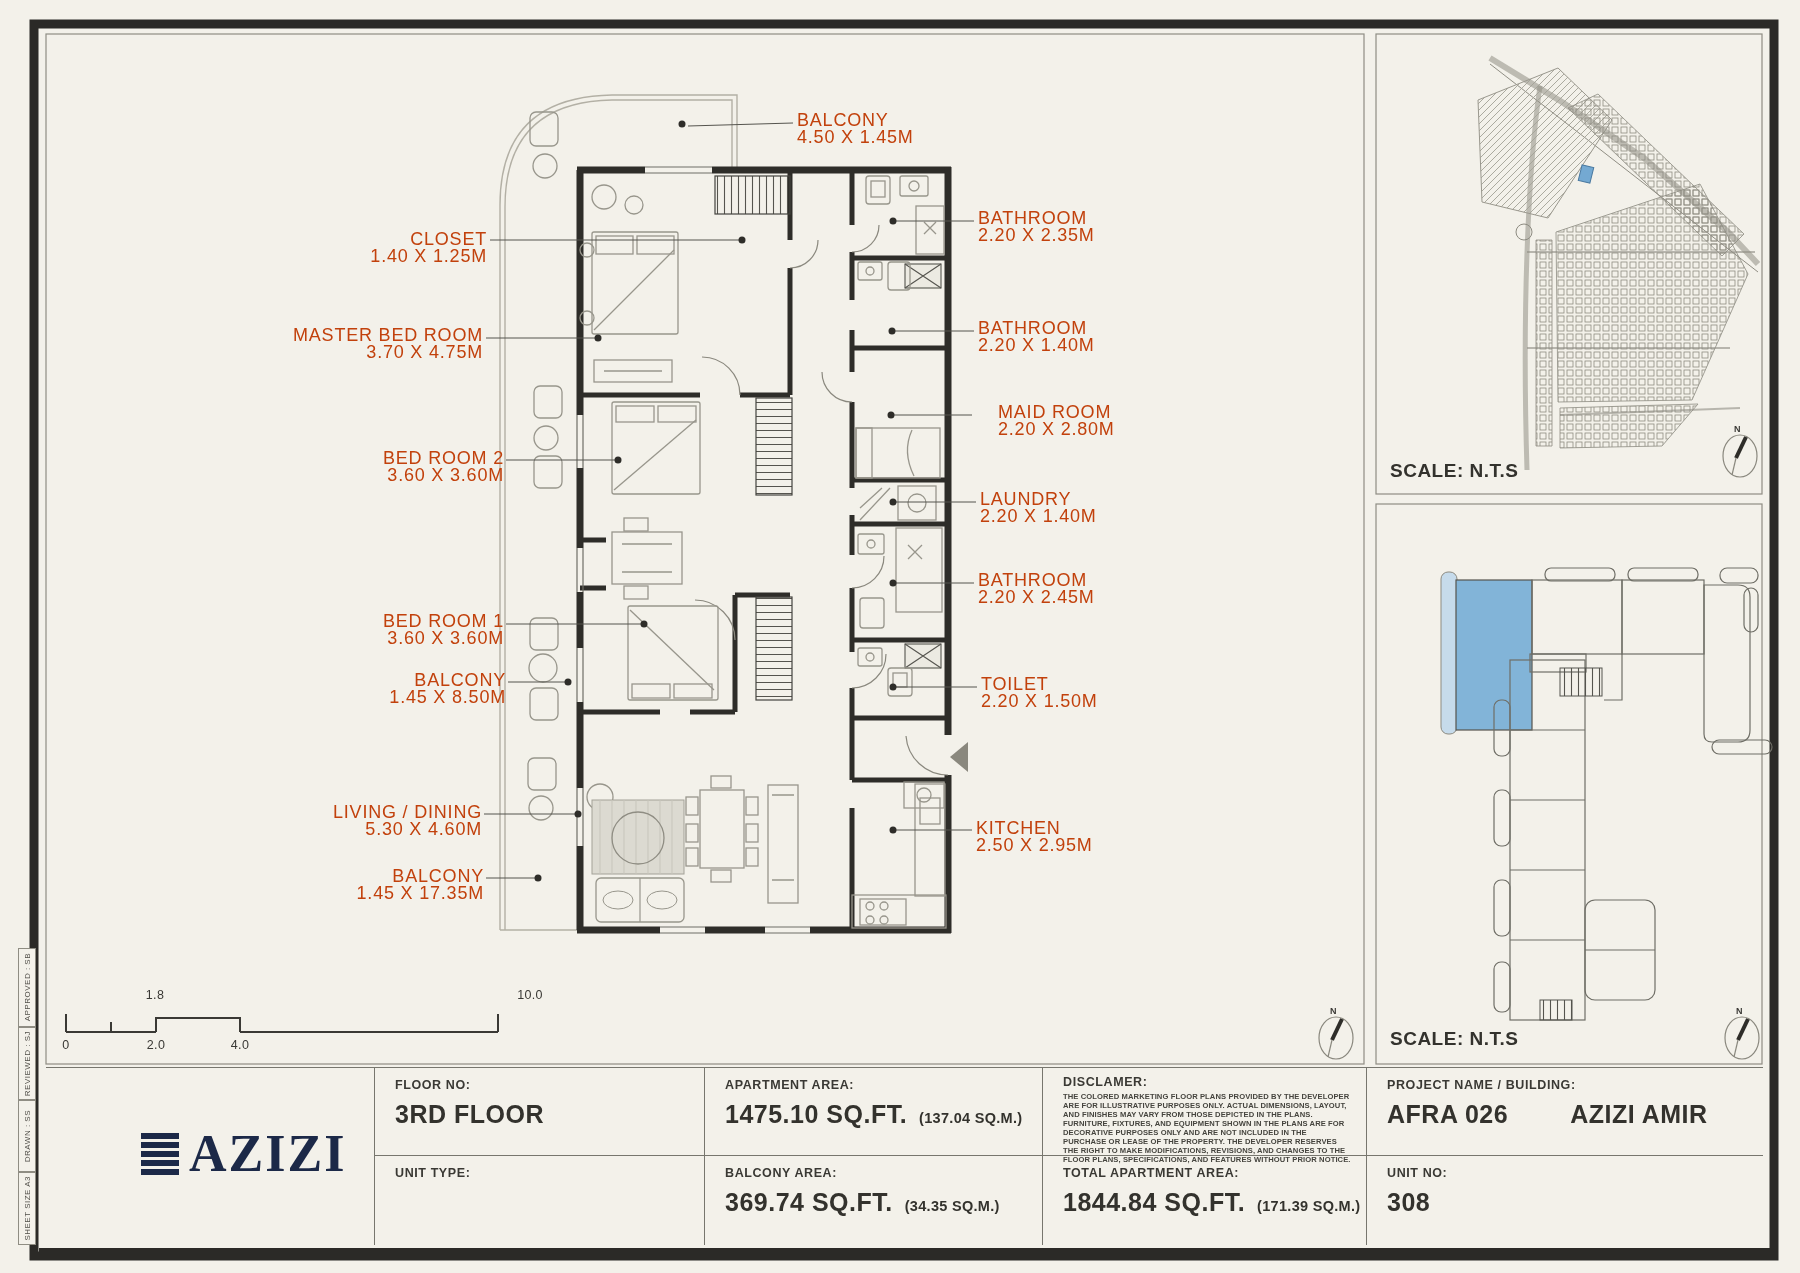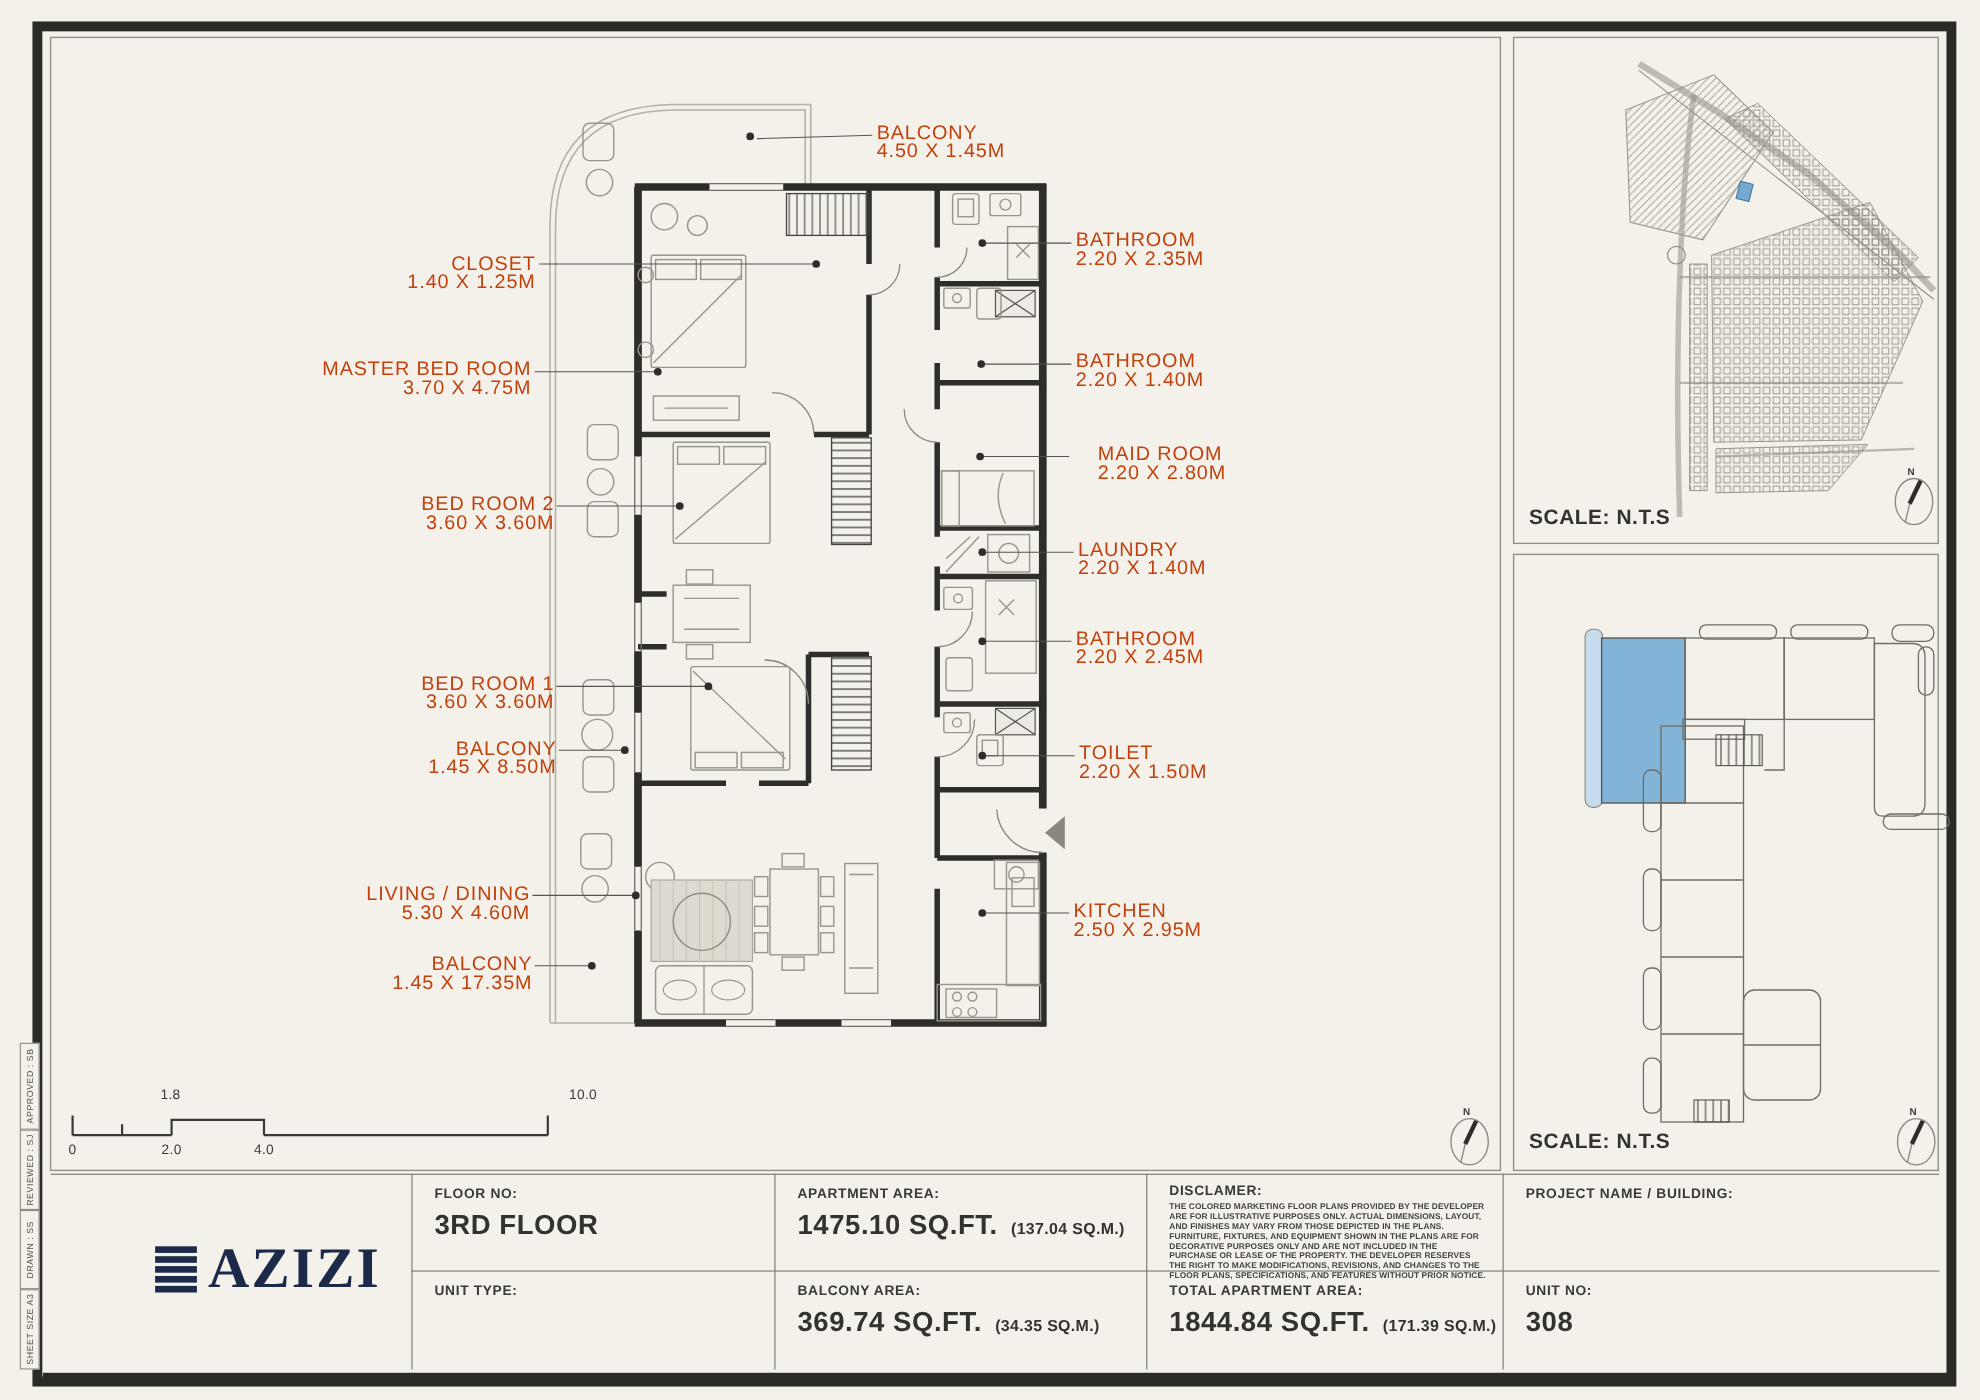--- a/index.html
+++ b/index.html
@@ -430,20 +430,24 @@
     <div class="disc-text">THE COLORED MARKETING FLOOR PLANS PROVIDED BY THE DEVELOPER ARE FOR ILLUSTRATIVE PURPOSES ONLY. ACTUAL DIMENSIONS, LAYOUT, AND FINISHES MAY VARY FROM THOSE DEPICTED IN THE PLANS. FURNITURE, FIXTURES, AND EQUIPMENT SHOWN IN THE PLANS ARE FOR DECORATIVE PURPOSES ONLY AND ARE NOT INCLUDED IN THE PURCHASE OR LEASE OF THE PROPERTY. THE DEVELOPER RESERVES THE RIGHT TO MAKE MODIFICATIONS, REVISIONS, AND CHANGES TO THE FLOOR PLANS, SPECIFICATIONS, AND FEATURES WITHOUT PRIOR NOTICE.</div>
   </div>
 
   <div class="tb-cell" style="left:1042px;top:1155px;width:324px;height:90px;">
     <div class="tb-label">TOTAL APARTMENT AREA:</div>
     <div class="tb-value"><span>1844.84 SQ.FT.</span><span class="sqm">(171.39 SQ.M.)</span></div>
   </div>
 
   <div class="tb-cell" style="left:1366px;top:1067px;width:397px;height:88px;">
     <div class="tb-label">PROJECT NAME / BUILDING:</div>
+    <div class="tb-value tb-proj">
+      <span>AFRA 026</span>
+      <span>AZIZI AMIR</span>
+    </div>
   </div>
 
   <div class="tb-cell" style="left:1366px;top:1155px;width:397px;height:90px;">
     <div class="tb-label">UNIT NO:</div>
     <div class="tb-value">308</div>
   </div>
 
 </div>
 
 </body></html>

